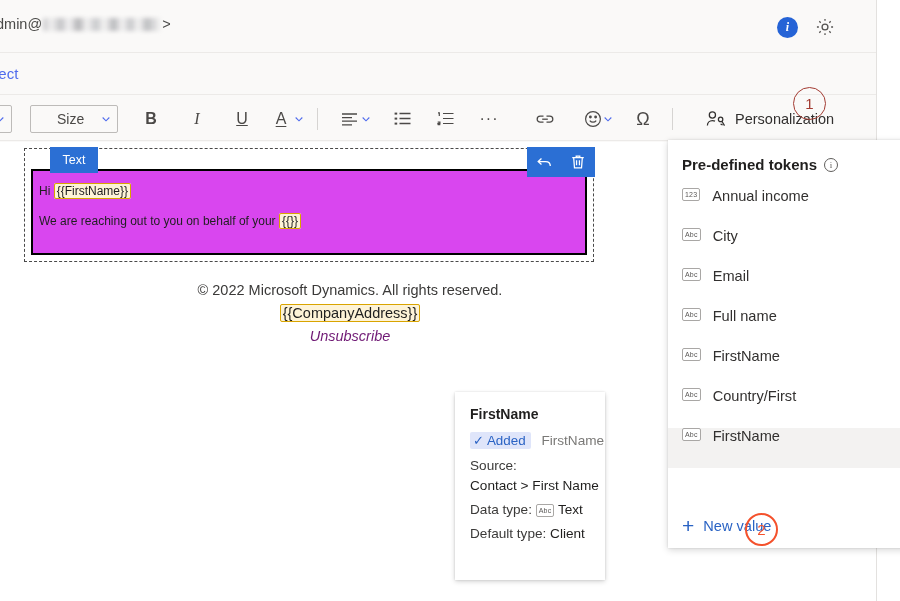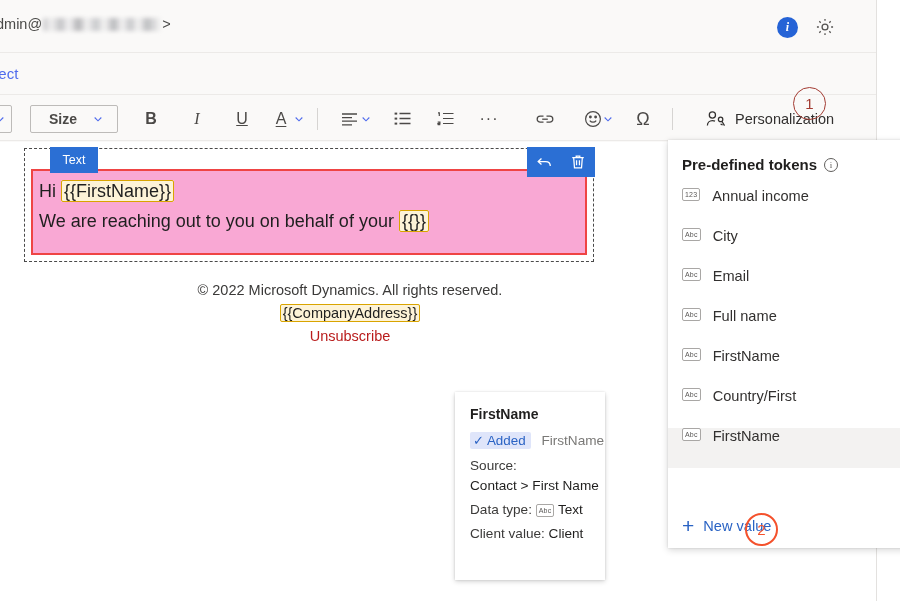--- a/index.html
+++ b/index.html
@@ -75,21 +75,21 @@
   }
   .tb-combo {
     height:28px; border:1px solid #bdbbb9; background:#faf9f8; border-radius:2px;
     display:flex; align-items:center; padding:0 6px 0 10px;
     font-size:14px; color:#4b4947; cursor:pointer;
   }
   .tb-combo .cap { min-width:44px; }
   .tb-combo.partial {
     position:absolute; left:-28px; top:9px; width:40px; justify-content:flex-end; padding-right:6px;
   }
-  .tb-combo.size { position:absolute; left:30px; top:9px; width:88px; justify-content:center;font-weight:bold; }
+  .tb-combo.size { position:absolute; left:30px; top:9px; width:88px; justify-content:flex-end; }
   .chev { width:10px;height:10px; display:inline-block; }
   .tb-btn {
     width:34px;height:32px; display:flex;align-items:center;justify-content:center;
     color:#4b4947; cursor:pointer; border-radius:2px; position:absolute; top:7px;
     font-size:16px;
   }
   .tb-sep { position:absolute; top:12px; width:1px; height:22px; background:#d6d4d2; }
   .pers-btn {
     position:absolute; top:8px; left:700px; height:30px;
     display:flex; align-items:center; gap:9px; padding:0 6px;
@@ -108,22 +108,22 @@
 
   
   .canvas { position:absolute; left:0; top:142px; width:876px; height:459px; background:#ffffff; }
 
   .text-block {
     position:absolute; left:24px; top:6px; width:570px; height:114px;
     border:1.5px dashed #4a4a4a; background:#ffffff;
   }
   .text-inner {
     position:absolute; left:6px; top:20px; right:6px; bottom:6px;
-    border:2px solid #ef4444; background:#f9a8d4;
-    font-size:18px; color:#1f1f1f; padding:5px 6px;
+    border:2px solid #000000; background:#d946ef;
+    font-size:12px; color:#1f1f1f; padding:5px 6px;
     line-height:30px;
   }
   .blk-label {
     position:absolute; left:25px; top:-2px; width:48px; height:26px;
     background:#2b6fd4; color:#fff; font-size:12.5px;
     display:flex; align-items:center; justify-content:center; z-index:5;
   }
   .blk-actions {
     position:absolute; right:-2px; top:-2px; height:30px; width:68px;
     background:#2b6fd4; display:flex; align-items:center; justify-content:space-around;
@@ -133,21 +133,21 @@
 
   .token {
     background:#fdf3d7; border:1px solid #d9a400; border-radius:2px;
     padding:0 2px; color:#1f1f1f;
   }
 
   .footer {
     position:absolute; left:0; top:137px; width:700px; text-align:center;
     font-size:14.5px; color:#3b3a39; line-height:23px;
   }
-  .footer .unsub { color:#b91c1c; cursor:pointer; }
+  .footer .unsub { color:#701a75; cursor:pointer;font-style:italic; }
 
   
   .flyout {
     position:absolute; left:455px; top:392px; width:150px; height:188px;
     background:#ffffff; z-index:30;
     box-shadow:0 1.6px 5px rgba(0,0,0,.18), 0 0 2px rgba(0,0,0,.12);
     padding:14px 0 0 15px; font-size:13.6px; color:#3b3a39;
   }
   .flyout .fl-title { font-weight:700; font-size:14px; color:#201f1e; margin-bottom:10px; }
   .fl-row { margin-bottom:9px; white-space:nowrap; }
@@ -371,21 +371,21 @@
       <span class="fl-tokenname">FirstName</span>
     </div>
     <div class="fl-row">Source:</div>
     <div class="fl-row fl-strong" style="margin-top:-4px;">Contact &gt; First Name</div>
     <div class="fl-row">
       <span>Data type:</span>
       <span class="typebox">Abc</span>
       <span class="fl-strong">Text</span>
     </div>
     <div class="fl-row">
-      <span>Client value:</span>
+      <span>Default type:</span>
       <span class="fl-strong">Client</span>
     </div>
   </div>
 
   <div class="tokens-panel">
     <div class="tp-header">
       <span>Pre-defined tokens</span>
       <span class="info-o">i</span>
     </div>
 

